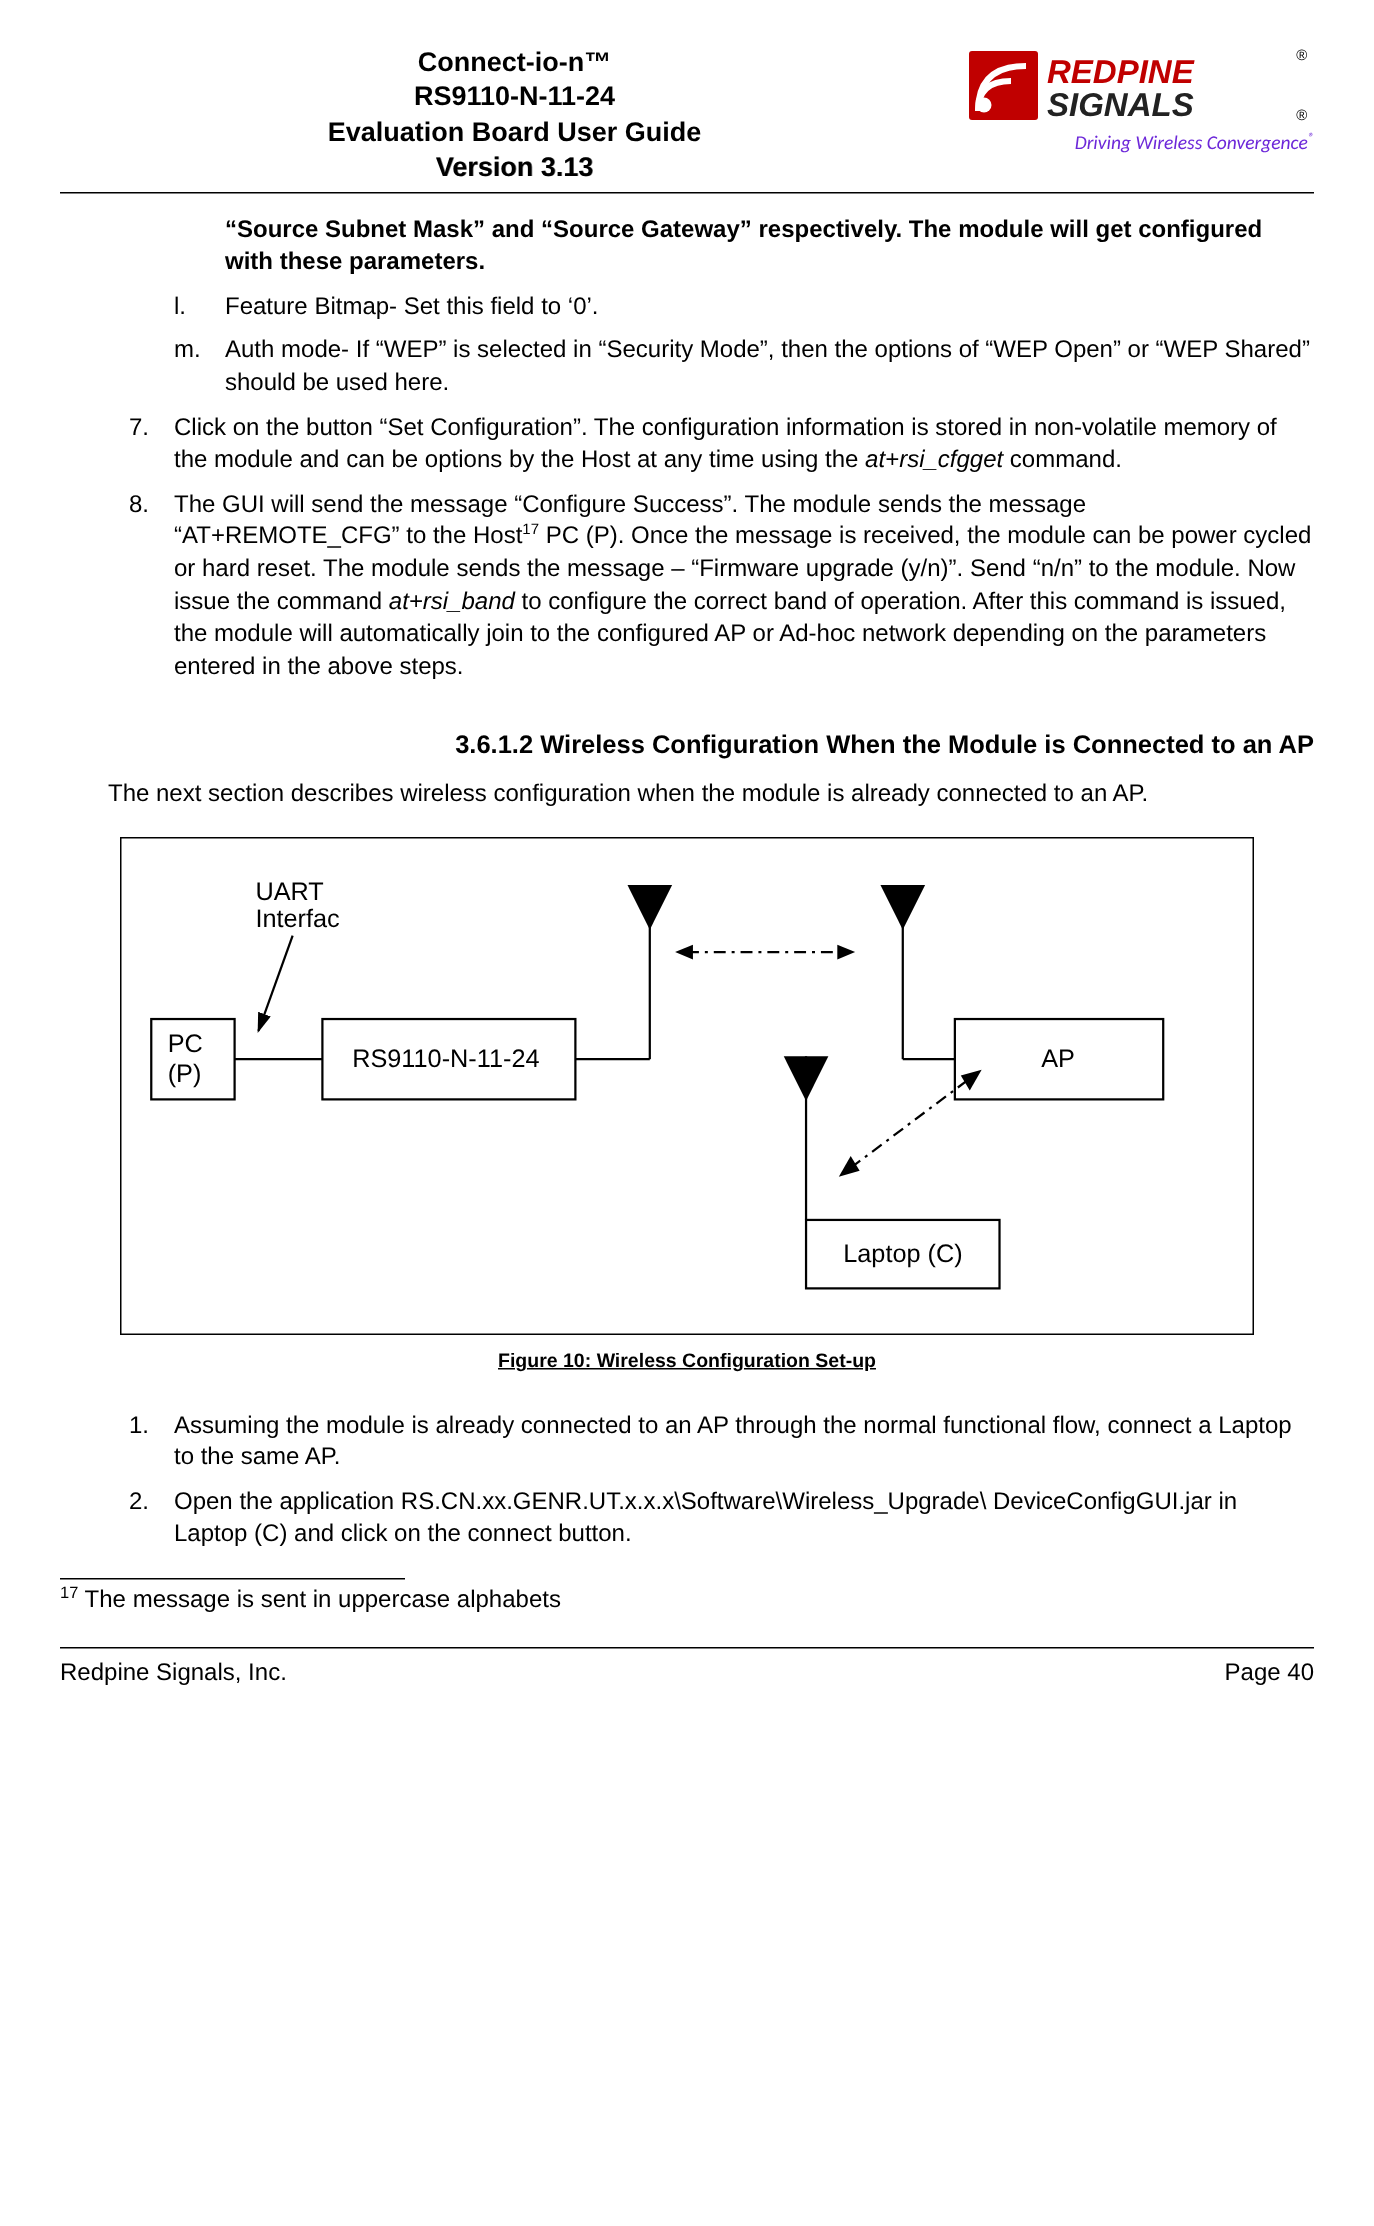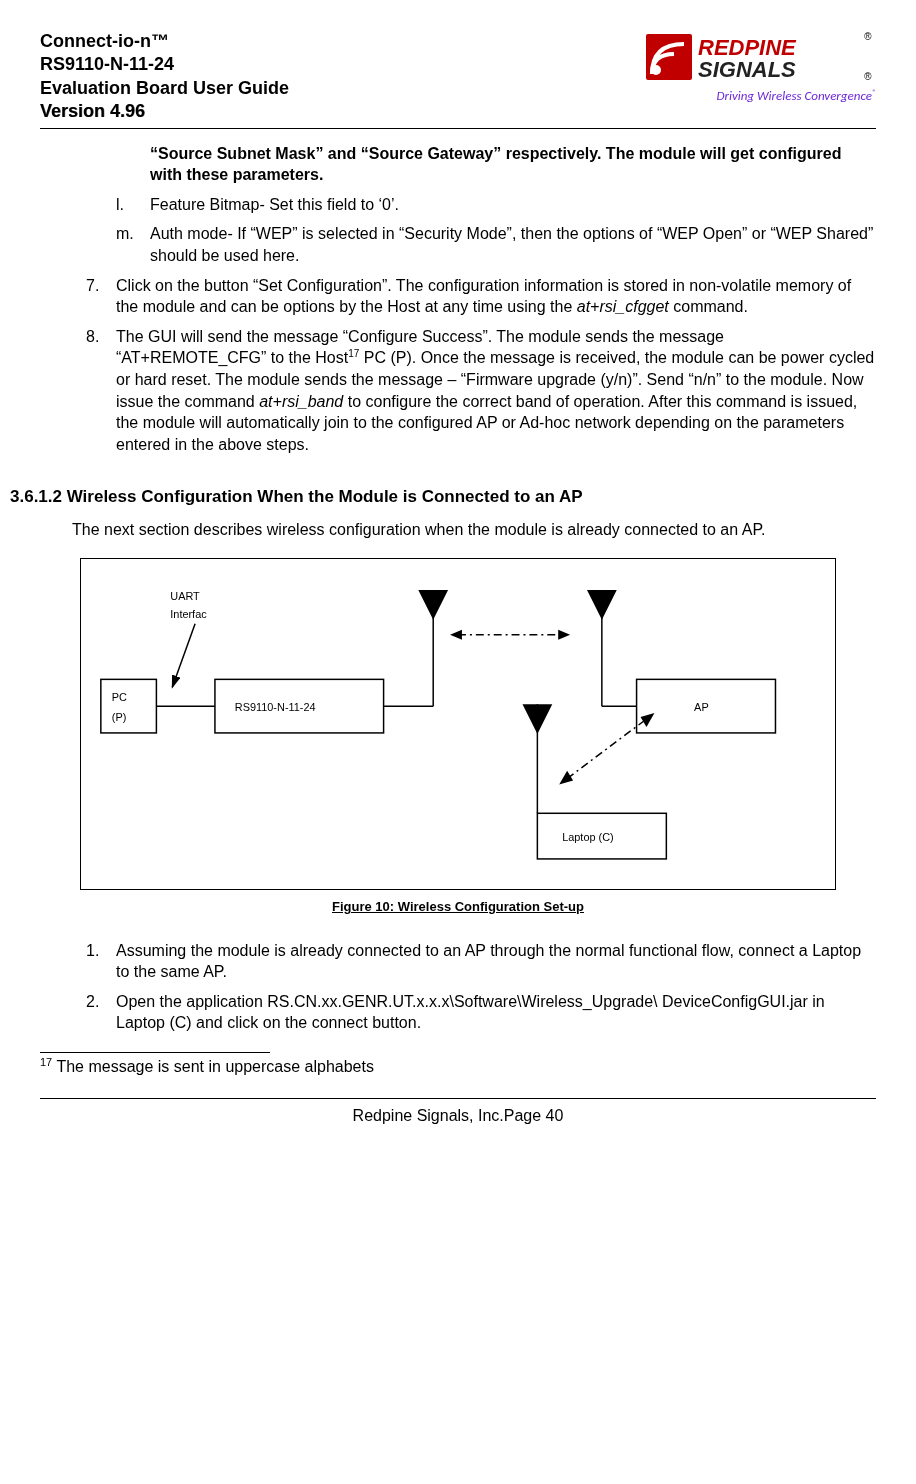--- a/index.html
+++ b/index.html
@@ -16,21 +16,21 @@
   .header {
     display: flex;
     justify-content: space-between;
     align-items: flex-start;
     border-bottom: 1.5px solid #000;
     padding-bottom: 4px;
     margin-bottom: 14px;
   }
   .header-left {
     flex: 1;
-    text-align: left;
+    text-align: center;
     font-weight: bold;
     font-size: 18px;
     line-height: 1.3;
   }
   .header-version {
     text-shadow: 0.5px 0 0 #888;
   }
   .logo-block {
     text-align: right;
     line-height: 1;
@@ -56,65 +56,66 @@
     flex-shrink: 0;
   }
   .list-marker-wide { width: 30px; flex-shrink:0; }
   .list-body { flex: 1; }
   .italic { font-style: italic; }
   sup { font-size: 10px; vertical-align: super; }
   h4.section {
     font-size: 17px;
     font-weight: bold;
     margin: 30px 0 10px 0;
+    text-align: right;
   }
   .fig-caption {
     text-align: center;
     font-weight: bold;
     text-decoration: underline;
     font-size: 13px;
     margin: 8px 0 24px 0;
   }
   .diagram-wrap {
     margin: 18px 40px 0 40px;
   }
   .diagram {
     border: 1.5px solid #000;
     height: 330px;
     position: relative;
-    font-size: 11px;
+    font-size: 17px;
   }
   .footnote-rule {
     width: 230px;
     border: none;
     border-top: 1px solid #000;
     margin: 18px 0 2px 0;
   }
   .footnote {
     font-size: 16px;
     margin-bottom: 20px;
   }
   .footnote sup { font-size:11px; }
   .footer {
     border-top: 1.5px solid #000;
     padding-top: 6px;
     display: flex;
-    justify-content: center;
+    justify-content: space-between;
     font-size: 16px;
   }
 </style>
 </head>
 <body>
 
 <div class="header">
   <div class="header-left">
     <div>Connect-io-n™</div>
     <div>RS9110-N-11-24</div>
     <div>Evaluation Board User Guide</div>
-    <div class="header-version">Version 4.96</div>
+    <div class="header-version">Version 3.13</div>
   </div>
   <div class="logo-block">
     <svg class="logo-svg" width="230" height="56">
       <g>
         <rect x="0" y="4" width="46" height="46" fill="#C00000" rx="2"></rect>
         <path d="M6 44 Q6 14 38 14" stroke="#fff" stroke-width="4" fill="none"></path>
         <path d="M6 44 Q6 24 28 24" stroke="#fff" stroke-width="4" fill="none"></path>
         <circle cx="10" cy="40" r="5" fill="#fff"></circle>
         <text x="52" y="25" font-family="Arial Black, Arial" font-size="22" font-weight="900" fill="#C00000">REDPINE</text>
         <text x="52" y="47" font-family="Arial Black, Arial" font-size="22" font-weight="900" fill="#222">SIGNALS</text>

